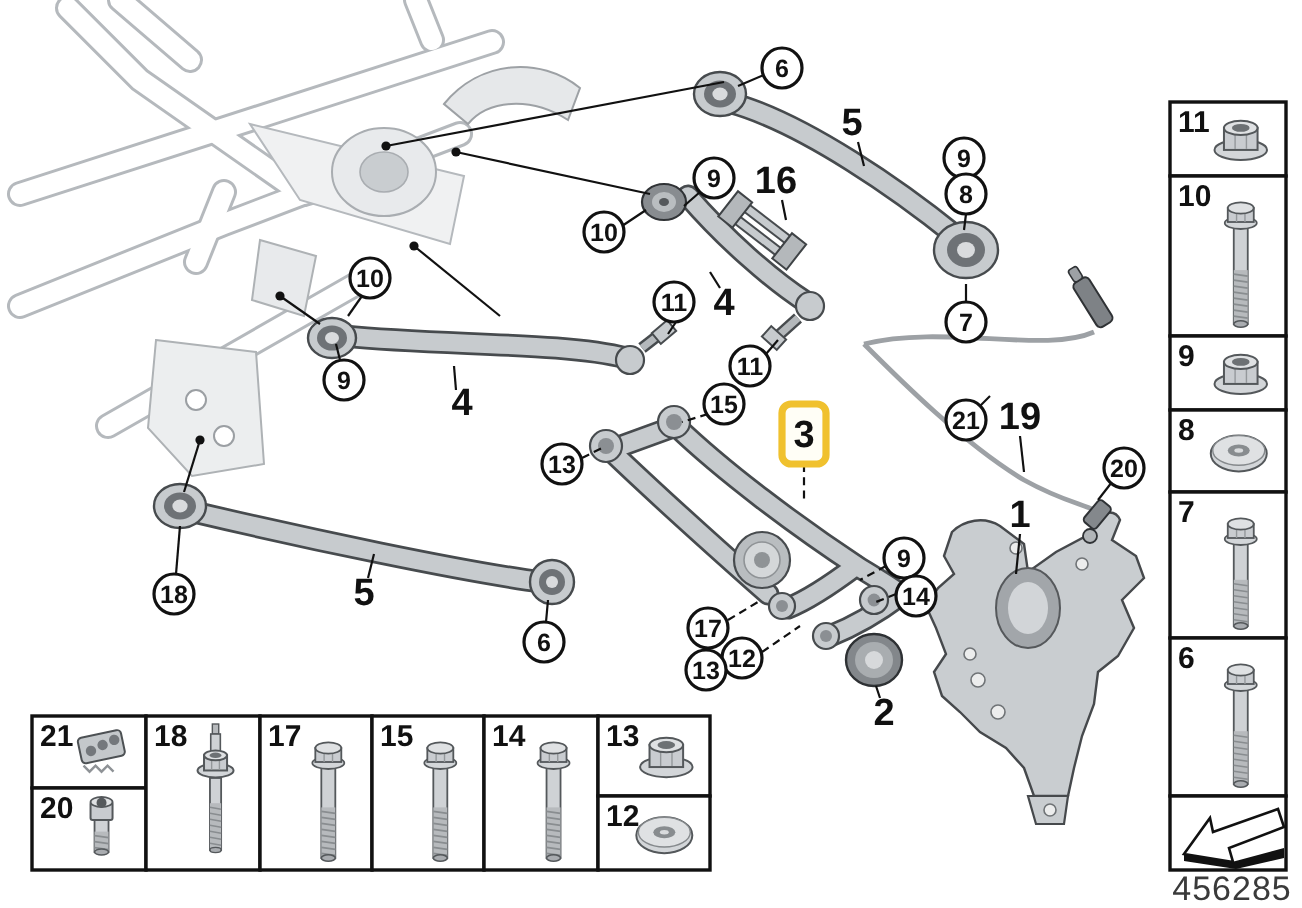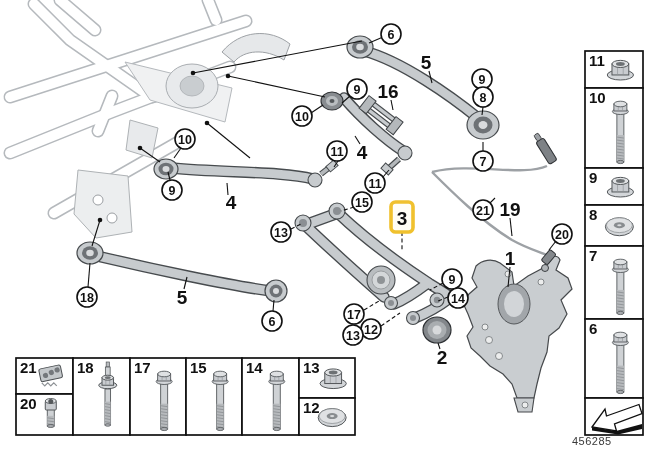--- a/index.html
+++ b/index.html
@@ -2,22 +2,22 @@
 <html><head>
 <meta charset="utf-8">
 <style>
   html,body{margin:0;padding:0;background:#fff;}
   .stage{position:relative;width:651px;height:454px;background:#fff;overflow:hidden;
          font-family:"Liberation Sans",sans-serif;}
   svg text{font-family:"Liberation Sans",sans-serif;fill:#111;}
   .cnum{font-size:12.5px;font-weight:bold;text-anchor:middle;dominant-baseline:central;}
   .plabel{font-size:19px;font-weight:bold;text-anchor:middle;dominant-baseline:central;}
   .legnum{font-size:15px;font-weight:bold;text-anchor:start;dominant-baseline:alphabetic;}
-  .part-number{position:absolute;left:572px;top:435px;width:64px;text-align:left;
-               font-size:11px;color:#3a3a3a;letter-spacing:.5px;}
+  .part-number{position:absolute;left:584px;top:435px;width:64px;text-align:center;
+               font-size:17px;color:#3a3a3a;letter-spacing:.5px;}
 </style>
 </head>
 <body>
 
 <div class="stage">
   <svg id="diagram-svg" width="651" height="454" viewBox="0 0 651 454">
 
     <defs>
       <g id="tubes">
         <path d="M 10,97 L 246,21"></path>

